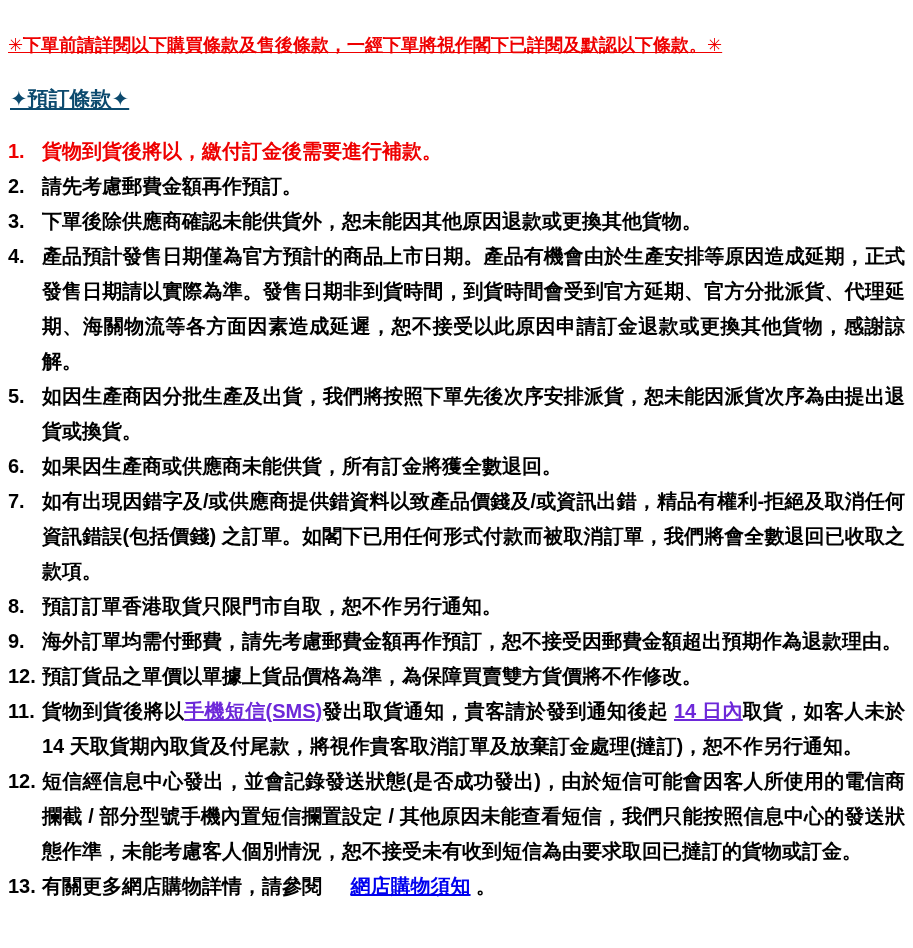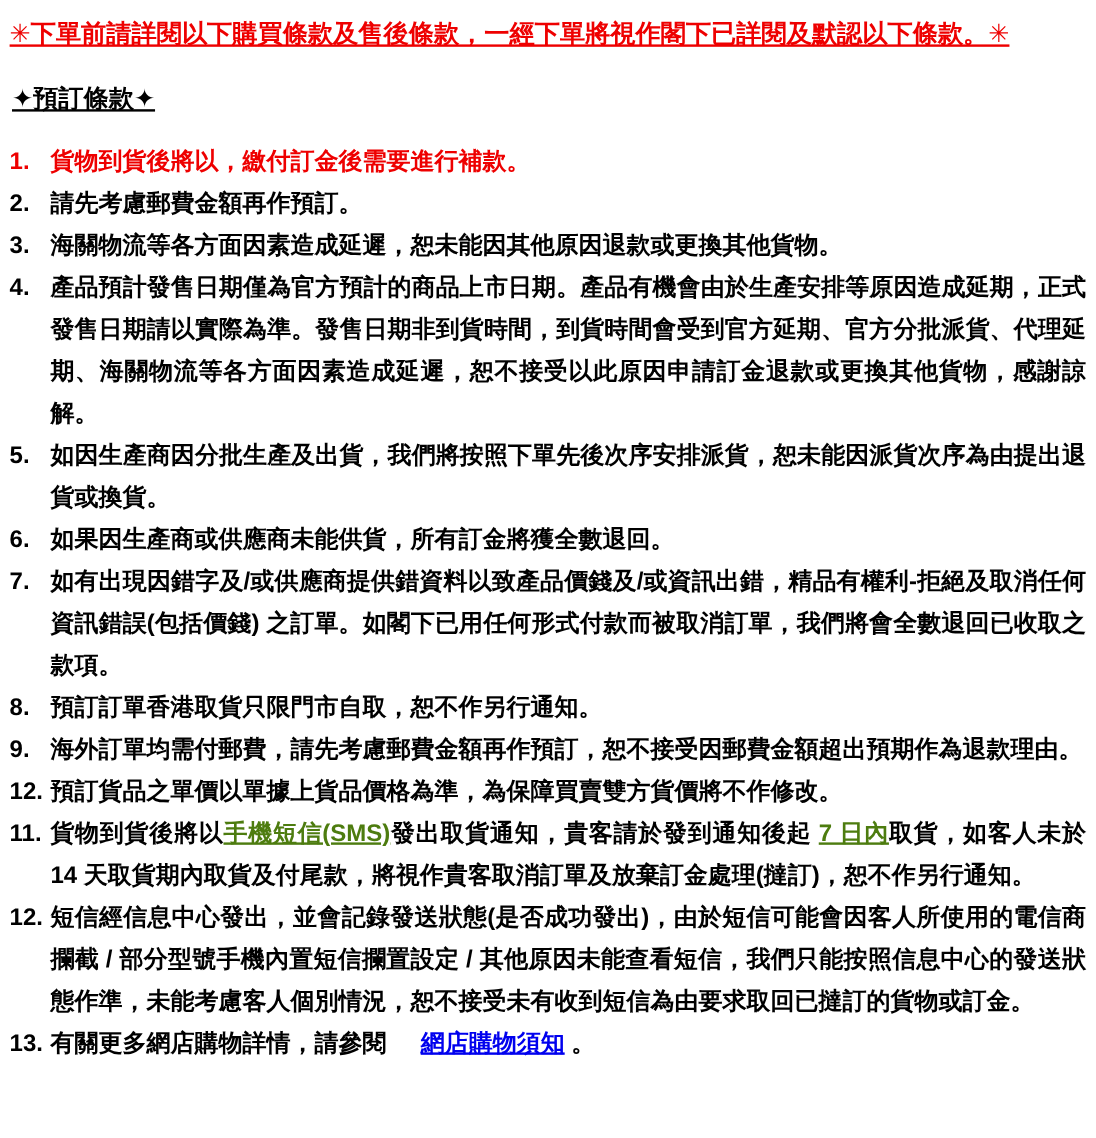--- a/index.html
+++ b/index.html
@@ -13,32 +13,32 @@
     font-family: "Liberation Sans", "DejaVu Sans", sans-serif;
     font-weight: bold;
     color: #000000;
     box-sizing: border-box;
   }
   .page {
     padding: 6px 8px 10px 8px;
     box-sizing: border-box;
   }
   .notice {
-    margin: 8px 0 0 0;
-    font-size: 21px;
+    margin: 24px 0 0 0;
+    font-size: 18px;
     line-height: 30px;
     color: #ee0000;
     text-decoration: underline;
     font-weight: bold;
   }
   .section-heading {
     margin: 24px 0 0 2px;
     font-size: 21px;
     line-height: 30px;
-    color: #000000;
+    color: #0c4a6e;
     text-decoration: underline;
     font-weight: bold;
     display: inline-block;
   }
   .heading-row { margin: 0; }
   .terms {
     list-style: none;
     margin: 20px 0 0 0;
     padding: 0;
     font-size: 20px;
@@ -51,21 +51,21 @@
   .term .num {
     flex: 0 0 34px;
     text-align: left;
   }
   .term .txt {
     flex: 1 1 auto;
     text-align: justify;
   }
   .term.red, .term.red .num, .term.red .txt { color: #ee0000; }
   .seg-red-underline {
-    color: #4d7c0f;
+    color: #6d28d9;
     text-decoration: underline;
   }
   .seg-link {
     color: #0000ee;
     text-decoration: underline;
     cursor: pointer;
     margin-left: 23px;
   }
 </style>
 </head>
@@ -82,21 +82,21 @@
       <li class="term red">
         <span class="num">1.</span>
         <span class="txt"><span>貨物到貨後將以，繳付訂金後需要進行補款。</span></span>
       </li>
       <li class="term">
         <span class="num">2.</span>
         <span class="txt"><span>請先考慮郵費金額再作預訂。</span></span>
       </li>
       <li class="term">
         <span class="num">3.</span>
-        <span class="txt"><span>海關物流等各方面因素造成延遲，恕未能因其他原因退款或更換其他貨物。</span></span>
+        <span class="txt"><span>下單後除供應商確認未能供貨外，恕未能因其他原因退款或更換其他貨物。</span></span>
       </li>
       <li class="term">
         <span class="num">4.</span>
         <span class="txt"><span>產品預計發售日期僅為官方預計的商品上市日期。產品有機會由於生產安排等原因造成延期，正式發售日期請以實際為準。發售日期非到貨時間，到貨時間會受到官方延期、官方分批派貨、代理延期、海關物流等各方面因素造成延遲，恕不接受以此原因申請訂金退款或更換其他貨物，感謝諒解。</span></span>
       </li>
       <li class="term">
         <span class="num">5.</span>
         <span class="txt"><span>如因生產商因分批生產及出貨，我們將按照下單先後次序安排派貨，恕未能因派貨次序為由提出退貨或換貨。</span></span>
       </li>
       <li class="term">
@@ -114,21 +114,21 @@
       <li class="term">
         <span class="num">9.</span>
         <span class="txt"><span>海外訂單均需付郵費，請先考慮郵費金額再作預訂，恕不接受因郵費金額超出預期作為退款理由。</span></span>
       </li>
       <li class="term">
         <span class="num">12.</span>
         <span class="txt"><span>預訂貨品之單價以單據上貨品價格為準，為保障買賣雙方貨價將不作修改。</span></span>
       </li>
       <li class="term">
         <span class="num">11.</span>
-        <span class="txt"><span>貨物到貨後將以</span><span class="seg-red-underline">手機短信(SMS)</span><span>發出取貨通知，貴客請於發到通知後起 </span><span class="seg-red-underline">7 日內</span><span>取貨，如客人未於 14 天取貨期內取貨及付尾款，將視作貴客取消訂單及放棄訂金處理(撻訂)，恕不作另行通知。</span></span>
+        <span class="txt"><span>貨物到貨後將以</span><span class="seg-red-underline">手機短信(SMS)</span><span>發出取貨通知，貴客請於發到通知後起 </span><span class="seg-red-underline">14 日內</span><span>取貨，如客人未於 14 天取貨期內取貨及付尾款，將視作貴客取消訂單及放棄訂金處理(撻訂)，恕不作另行通知。</span></span>
       </li>
       <li class="term">
         <span class="num">12.</span>
         <span class="txt"><span>短信經信息中心發出，並會記錄發送狀態(是否成功發出)，由於短信可能會因客人所使用的電信商攔截 / 部分型號手機內置短信攔置設定 / 其他原因未能查看短信，我們只能按照信息中心的發送狀態作準，未能考慮客人個別情況，恕不接受未有收到短信為由要求取回已撻訂的貨物或訂金。</span></span>
       </li>
       <li class="term">
         <span class="num">13.</span>
         <span class="txt"><span>有關更多網店購物詳情，請參閱 </span><a class="seg-link" href="#">網店購物須知</a><span> 。</span></span>
       </li>
     </ol>

